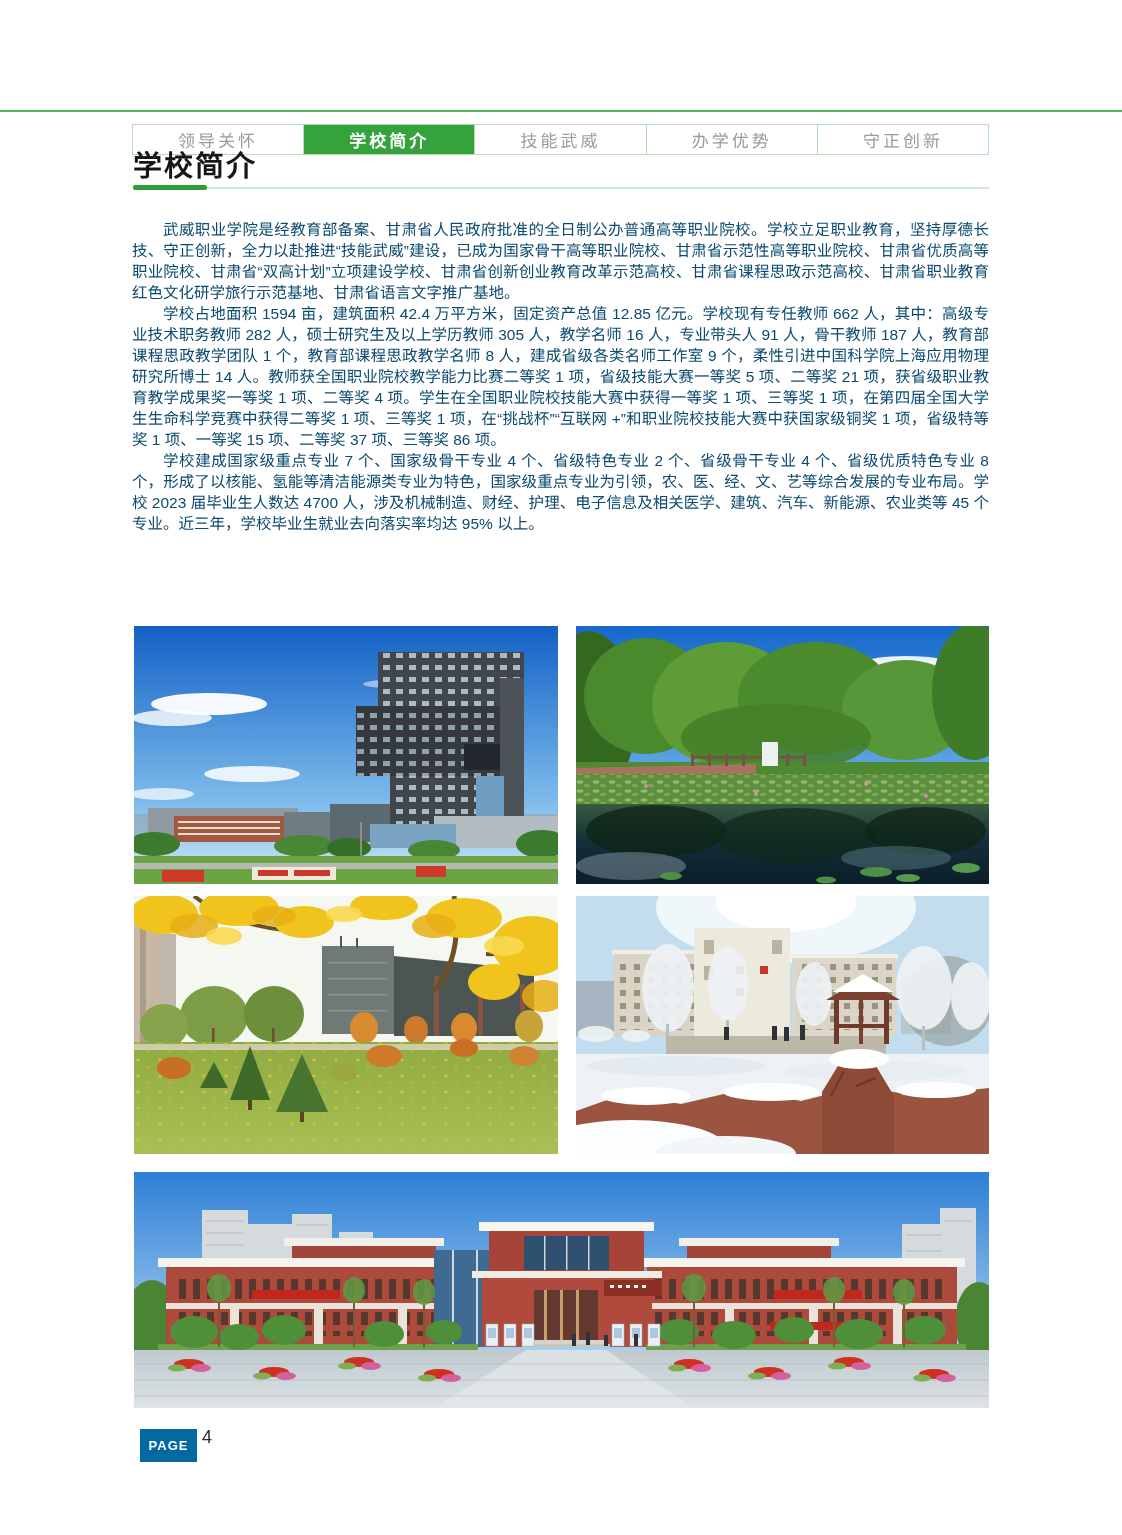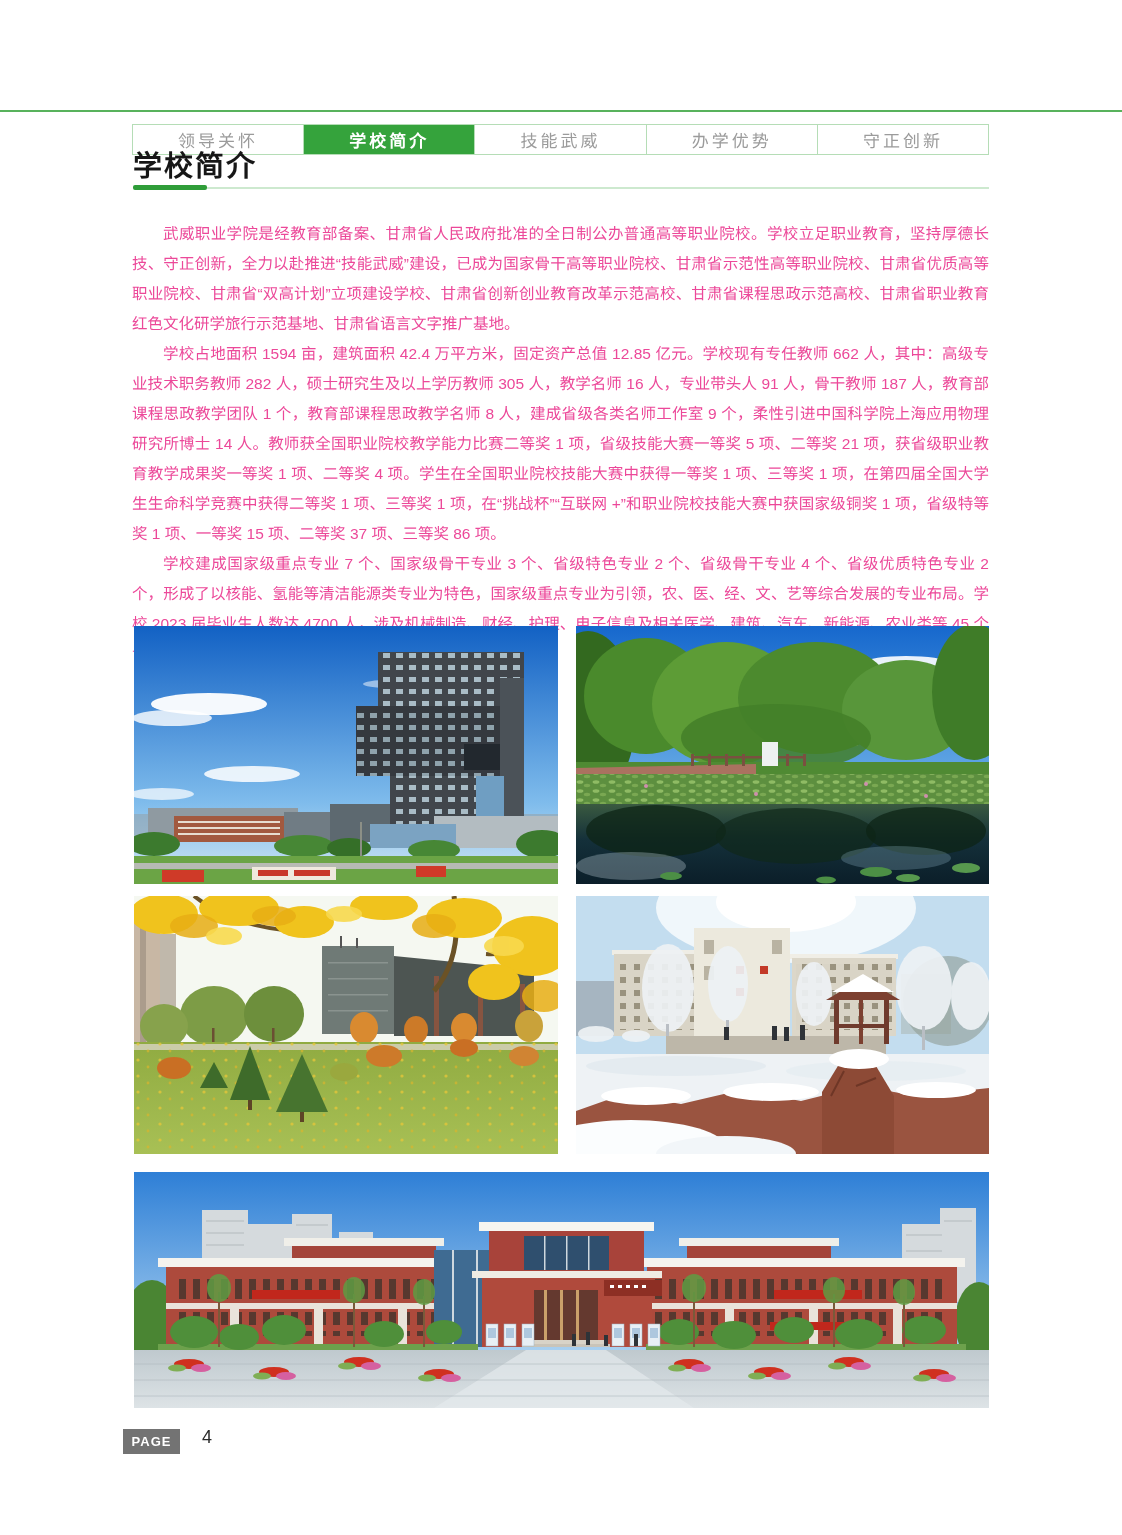--- a/index.html
+++ b/index.html
@@ -23,34 +23,34 @@
   
   .title{
     position:absolute;left:133px;top:142px;font-size:29px;font-weight:600;
     color:#161616;letter-spacing:2px;
   }
   .rule-dark{position:absolute;left:133px;top:185px;width:74px;height:5px;background:#2f9d39;border-radius:2px;}
   .rule-light{position:absolute;left:207px;top:187px;width:782px;height:2px;background:#cde9cf;}
   
   .bodytext{
     position:absolute;left:132px;top:219px;width:857px;
-    font-size:15.5px;line-height:30px;color:#ec4899;text-align:justify;
+    font-size:15.5px;line-height:21px;color:#0c4a6e;text-align:justify;
   }
   .bodytext p{margin:0;text-indent:2em;}
   
   .photo{position:absolute;overflow:hidden;background:#dfe6ea;}
   .photo svg{display:block;width:100%;height:100%;}
   #photo1{left:134px;top:626px;width:424px;height:258px;}
   #photo2{left:576px;top:626px;width:413px;height:258px;}
   #photo3{left:134px;top:896px;width:424px;height:258px;}
   #photo4{left:576px;top:896px;width:413px;height:258px;}
   #photo5{left:134px;top:1172px;width:855px;height:236px;}
   
   .footer-badge{
-    position:absolute;left:123px;top:1429px;width:57px;height:25px;background:#737373;
+    position:absolute;left:140px;top:1429px;width:57px;height:33px;background:#0369a1;
     color:#fff;font-size:13px;font-weight:bold;letter-spacing:1px;
     display:flex;align-items:center;justify-content:center;
   }
   .footer-num{position:absolute;left:202px;top:1427px;font-size:18px;color:#2b2b2b;}
 </style>
 </head>
 <body>
 
 <div class="page">
 
@@ -63,21 +63,21 @@
   </div>
   <div class="hr-full"></div>
 
   <div class="title">学校简介</div>
   <div class="rule-dark"></div>
   <div class="rule-light"></div>
 
   <div class="bodytext">
     <p>武威职业学院是经教育部备案、甘肃省人民政府批准的全日制公办普通高等职业院校。学校立足职业教育，坚持厚德长技、守正创新，全力以赴推进“技能武威”建设，已成为国家骨干高等职业院校、甘肃省示范性高等职业院校、甘肃省优质高等职业院校、甘肃省“双高计划”立项建设学校、甘肃省创新创业教育改革示范高校、甘肃省课程思政示范高校、甘肃省职业教育红色文化研学旅行示范基地、甘肃省语言文字推广基地。</p>
     <p>学校占地面积 1594 亩，建筑面积 42.4 万平方米，固定资产总值 12.85 亿元。学校现有专任教师 662 人，其中：高级专业技术职务教师 282 人，硕士研究生及以上学历教师 305 人，教学名师 16 人，专业带头人 91 人，骨干教师 187 人，教育部课程思政教学团队 1 个，教育部课程思政教学名师 8 人，建成省级各类名师工作室 9 个，柔性引进中国科学院上海应用物理研究所博士 14 人。教师获全国职业院校教学能力比赛二等奖 1 项，省级技能大赛一等奖 5 项、二等奖 21 项，获省级职业教育教学成果奖一等奖 1 项、二等奖 4 项。学生在全国职业院校技能大赛中获得一等奖 1 项、三等奖 1 项，在第四届全国大学生生命科学竞赛中获得二等奖 1 项、三等奖 1 项，在“挑战杯”“互联网 +”和职业院校技能大赛中获国家级铜奖 1 项，省级特等奖 1 项、一等奖 15 项、二等奖 37 项、三等奖 86 项。</p>
-    <p>学校建成国家级重点专业 7 个、国家级骨干专业 3 个、省级特色专业 2 个、省级骨干专业 4 个、省级优质特色专业 2 个，形成了以核能、氢能等清洁能源类专业为特色，国家级重点专业为引领，农、医、经、文、艺等综合发展的专业布局。学校 2023 届毕业生人数达 4700 人，涉及机械制造、财经、护理、电子信息及相关医学、建筑、汽车、新能源、农业类等 45 个专业。近三年，学校毕业生就业去向落实率均达 95% 以上。</p>
+    <p>学校建成国家级重点专业 7 个、国家级骨干专业 4 个、省级特色专业 2 个、省级骨干专业 4 个、省级优质特色专业 8 个，形成了以核能、氢能等清洁能源类专业为特色，国家级重点专业为引领，农、医、经、文、艺等综合发展的专业布局。学校 2023 届毕业生人数达 4700 人，涉及机械制造、财经、护理、电子信息及相关医学、建筑、汽车、新能源、农业类等 45 个专业。近三年，学校毕业生就业去向落实率均达 95% 以上。</p>
   </div>
 
   <div class="photo" id="photo1">
     <svg viewBox="0 0 424 258" preserveAspectRatio="none">
       <defs>
         <linearGradient id="sky1" x1="0" y1="0" x2="0" y2="1">
           <stop offset="0" stop-color="#1261c4"></stop>
             <stop offset="0.75" stop-color="#7fbcec"></stop>
             <stop offset="1" stop-color="#bcdcf2"></stop>
         </linearGradient>

